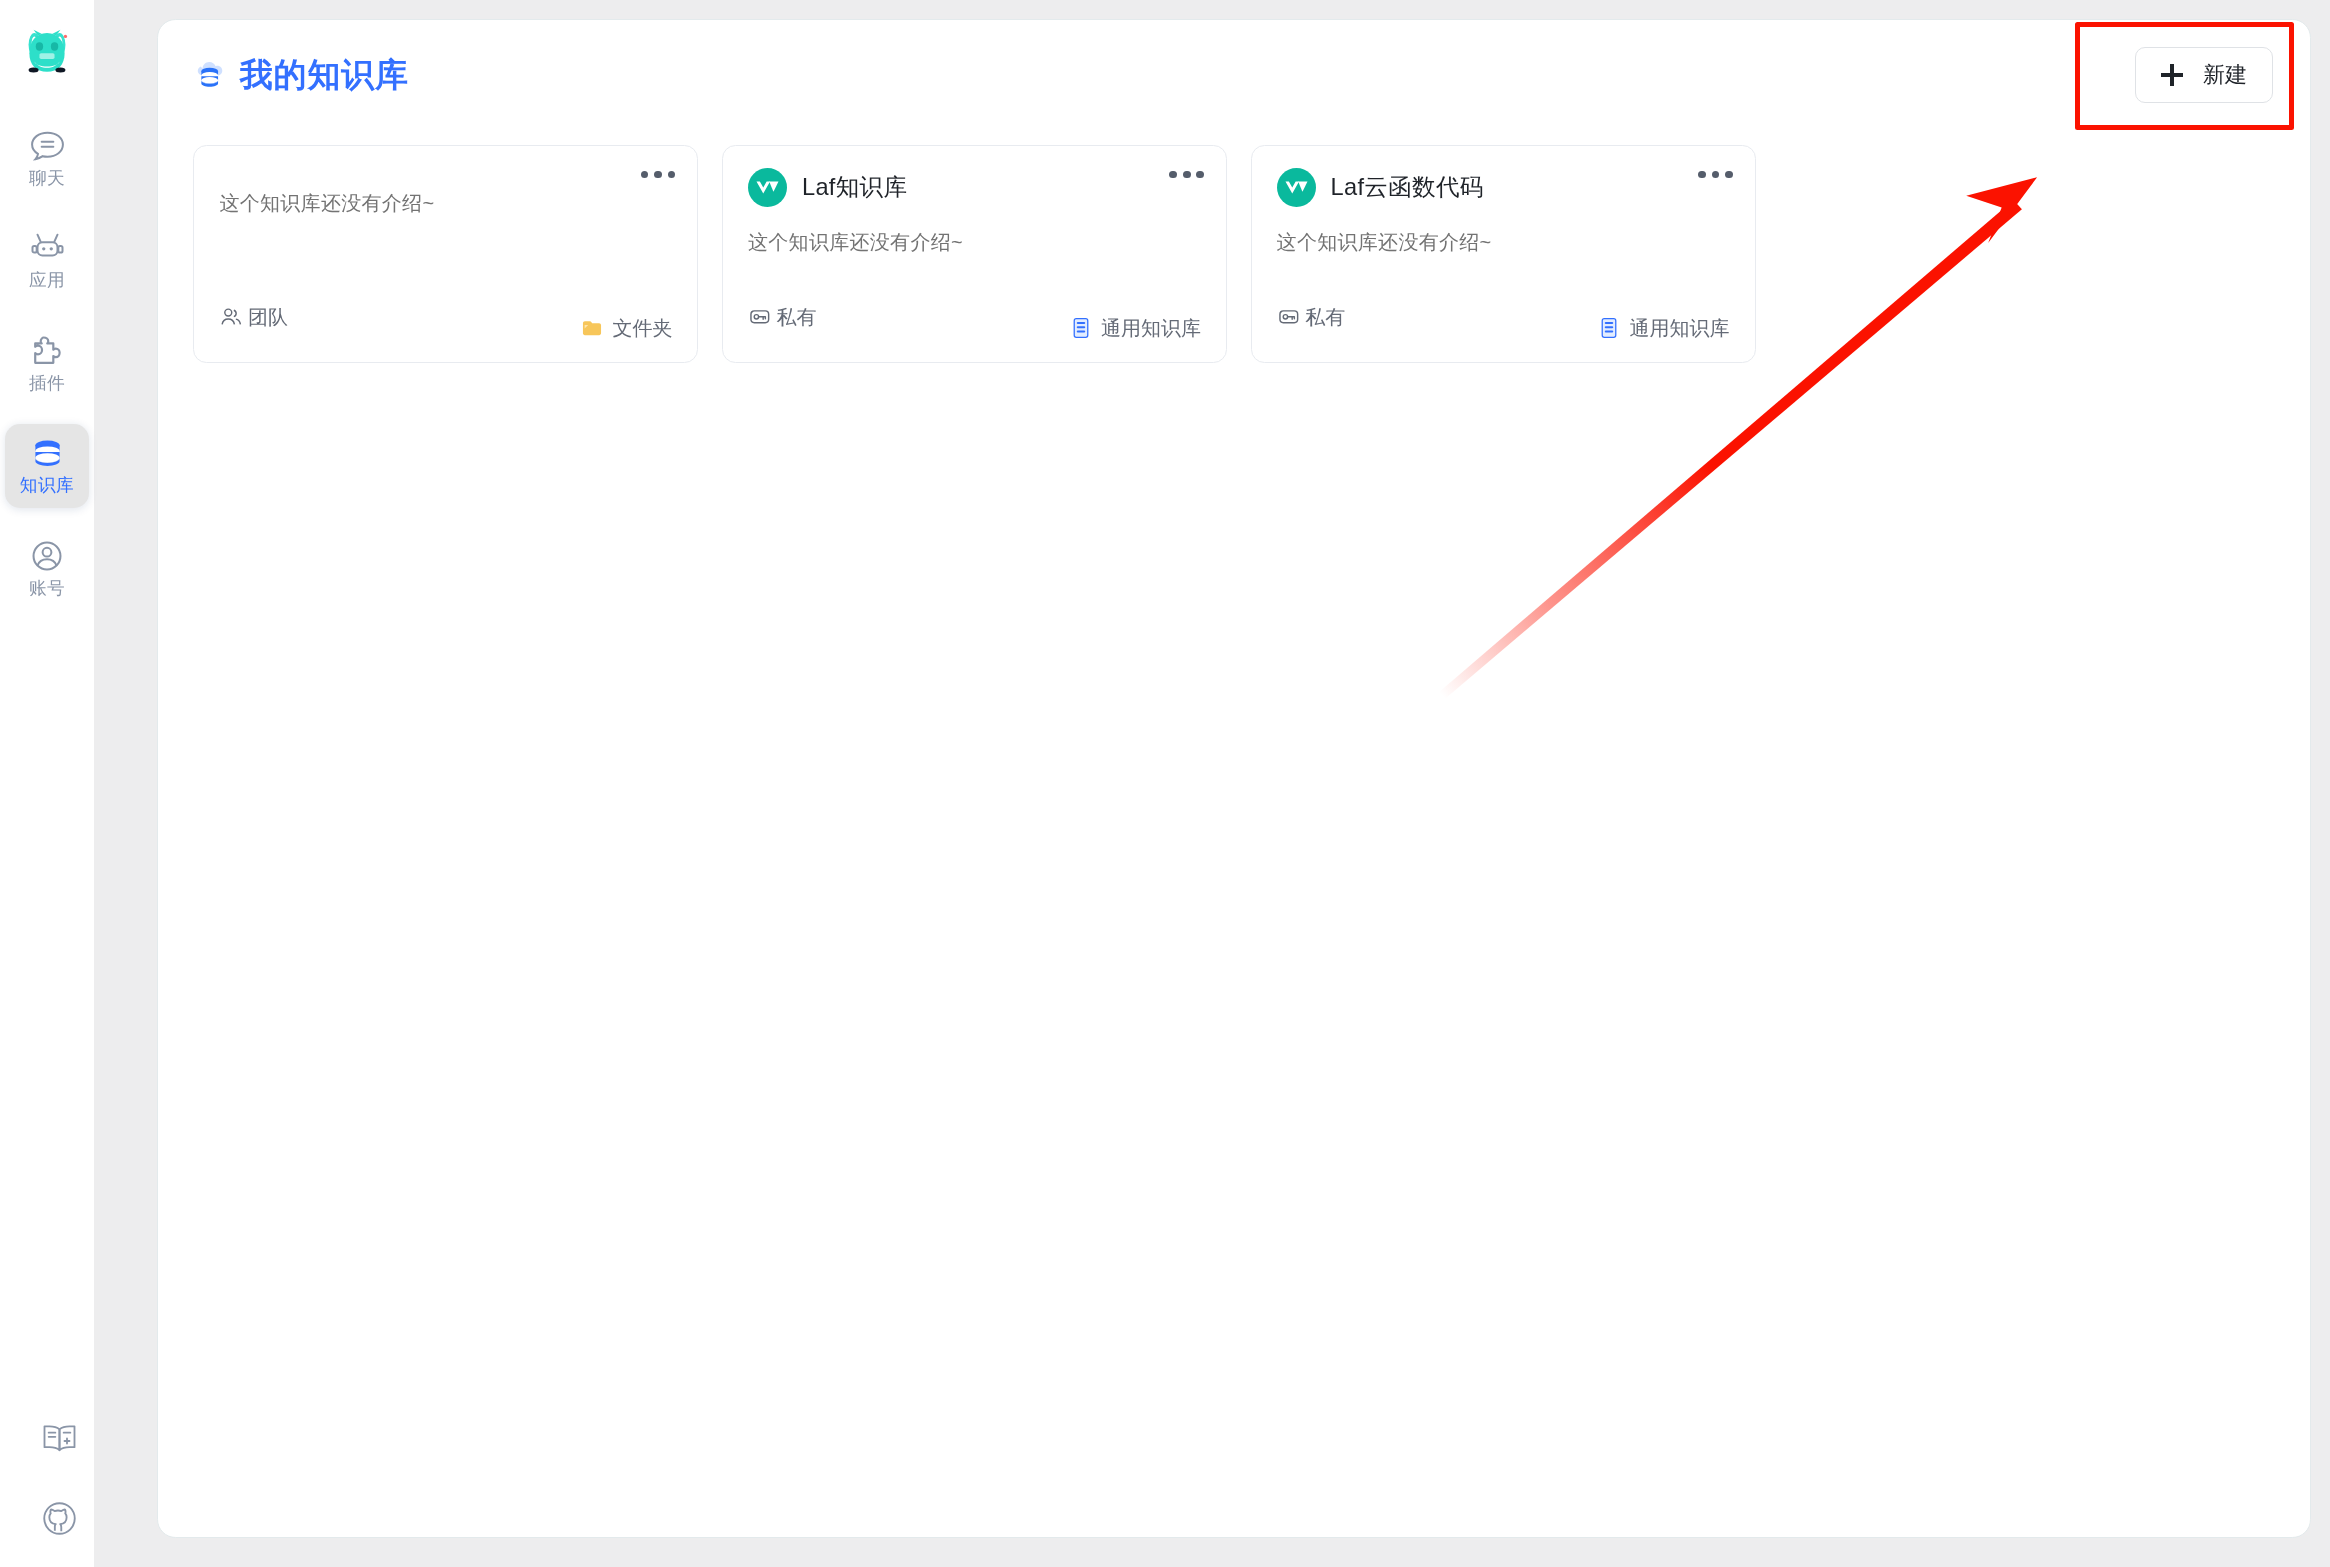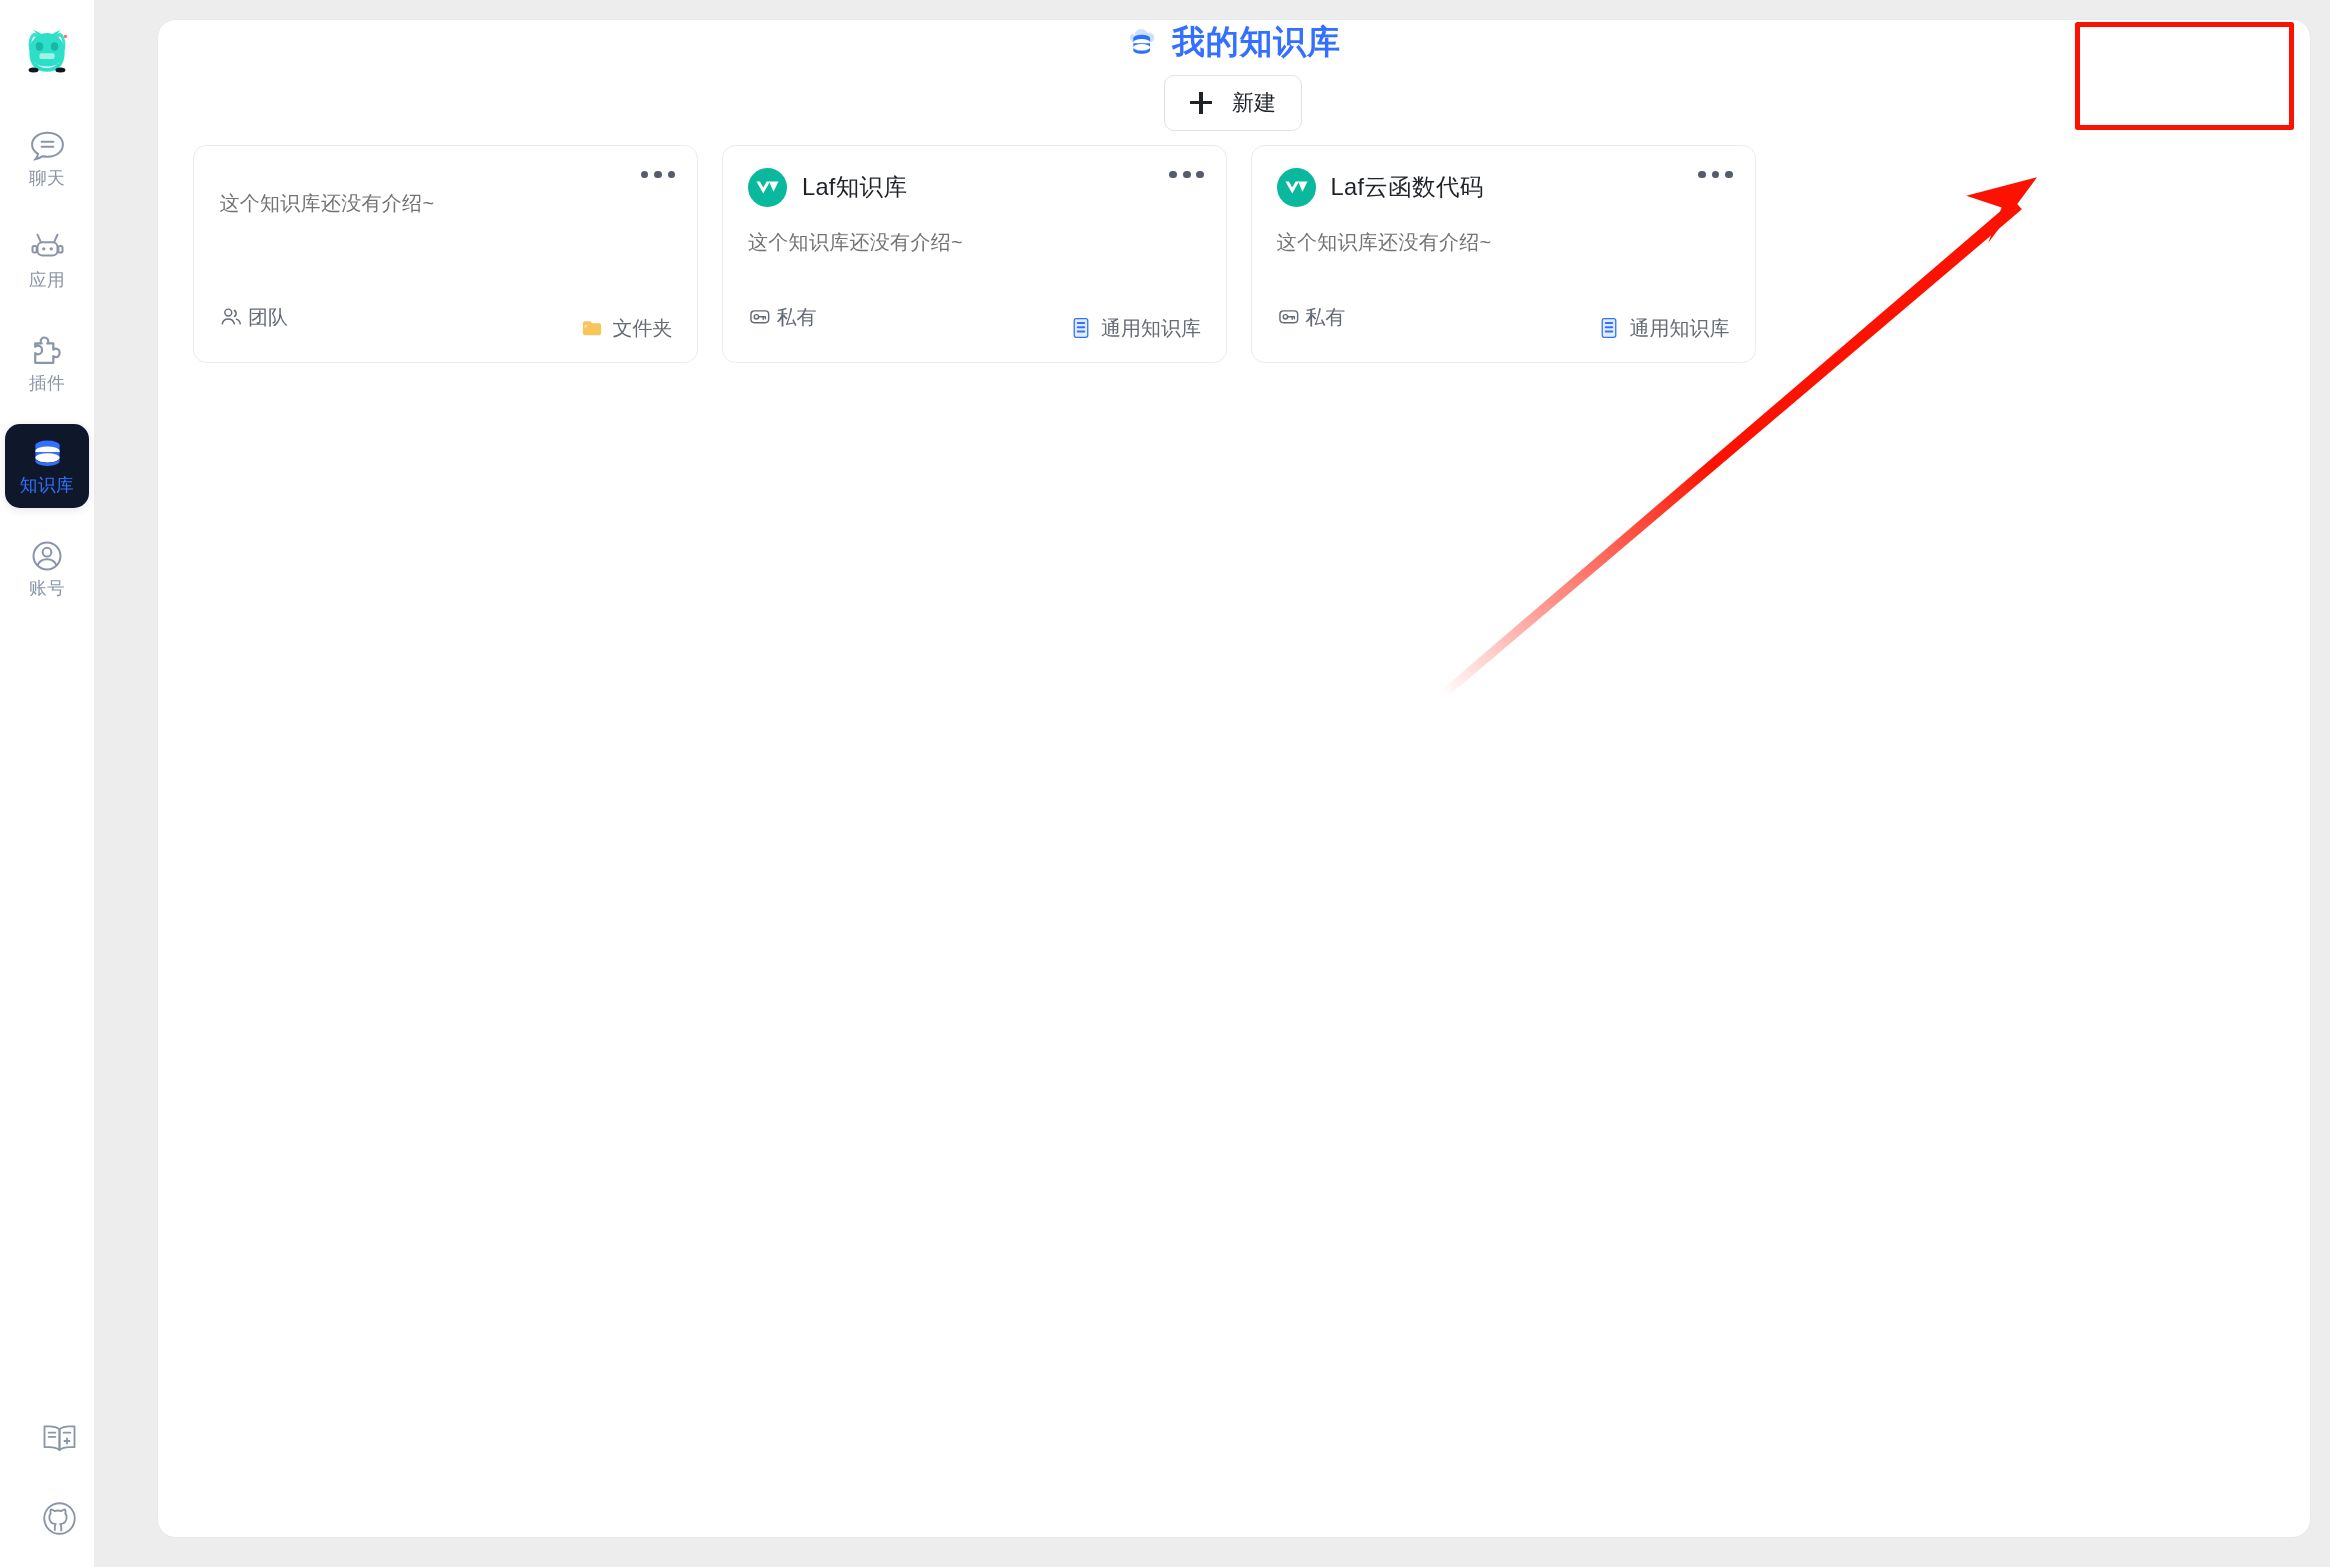--- a/index.html
+++ b/index.html
@@ -22,41 +22,40 @@
   .logo-wrap {
     margin-top: 25px; width: 71px; height: 52px;
     display: flex; align-items: center; justify-content: center;
   }
   .nav-list { margin-top: 39px; display: flex; flex-direction: column; align-items: center; gap: 18.6px; }
   .nav-item {
     width: 84px; height: 84px; border-radius: 15px;
     display: flex; flex-direction: column; align-items: center; justify-content: center;
     gap: 6.8px; cursor: pointer; color: #8a95a7;
   }
-  .nav-item.active { background: #0f172a; color: #3370ff; box-shadow: 0 1.7px 8.4px rgba(19,51,107,0.12); }
+  .nav-item.active { background: #e5e5e5; color: #3370ff; box-shadow: 0 1.7px 8.4px rgba(19,51,107,0.12); }
   .nav-icon { width: 37px; height: 34px; display: flex; align-items: center; justify-content: center; }
   .nav-label { font-size: 17.7px; line-height: 1; letter-spacing: 0.4px; }
 
   .sidebar-bottom { position: absolute; left: 0; bottom: 29px; width: 118px;
     display: flex; flex-direction: column; align-items: center; gap: 41px; }
   .bottom-icon { width: 39px; height: 39px; display:flex; align-items:center; justify-content:center; cursor:pointer; color:#8a95a7; }
 
   
   .panel {
     position: absolute; left: 157px; top: 18.6px;
     width: 2154px; height: 1519px;
     background: #ffffff;
     border: 0.8px solid #e3eaec;
     border-radius: 18.6px;
   }
   .panel-header {
     position: absolute; left: 0; top: 0; right: 0; height: 111px;
     display: flex; align-items: center; justify-content: space-between;
     padding: 0 37px 0 35px;
-    flex-direction: column;
   }
   .title-block { display: flex; align-items: center; gap: 11.8px; }
   .title-icon { width: 35px; height: 35px; display:flex; align-items:center; justify-content:center; }
   .page-title { font-size: 33px; font-weight: 700; color: #3370ff; letter-spacing: 0.8px; }
 
   .new-btn {
     display: flex; align-items: center; justify-content: center; gap: 20px;
     height: 56px; padding: 0 25px;
     border: 0.8px solid #dfe2e6; border-radius: 10px;
     background: #fff; cursor: pointer;

